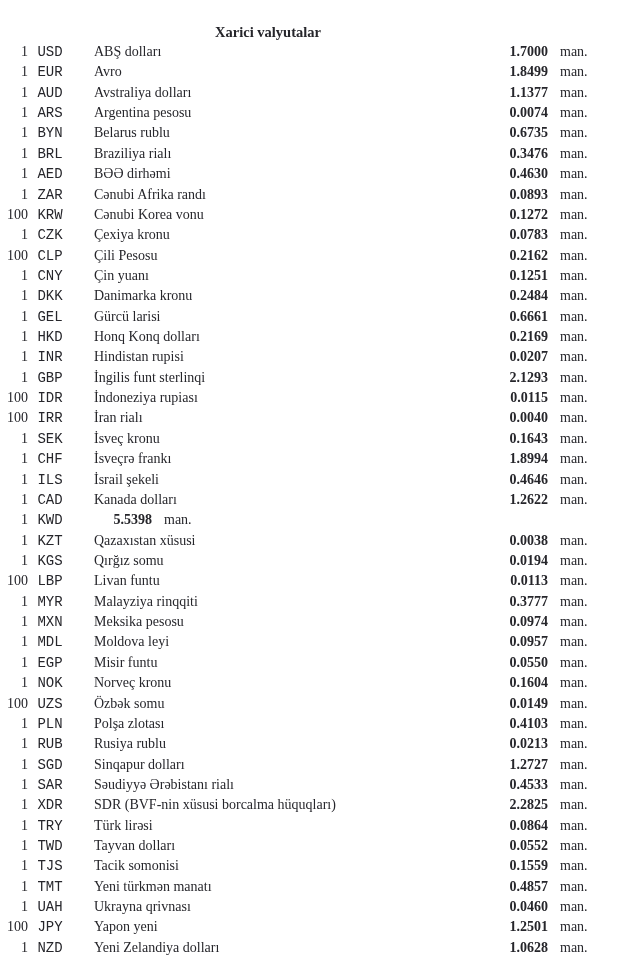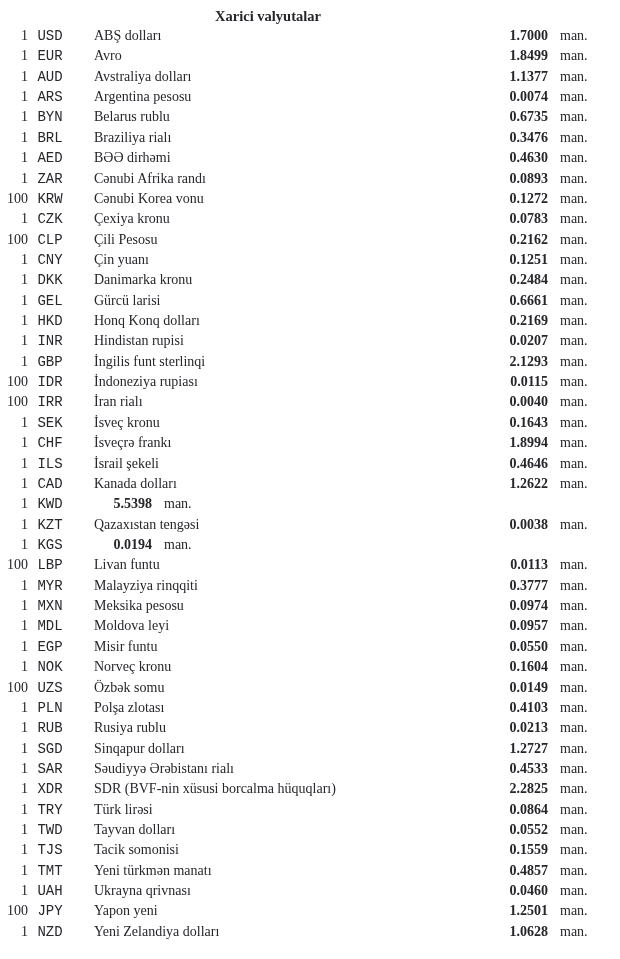--- a/index.html
+++ b/index.html
@@ -8,21 +8,21 @@
     background: #ffffff;
   }
   body {
     width: 620px; height: 959px;
     overflow: hidden;
     font-family: "Liberation Serif", "DejaVu Serif", serif;
     color: #26262b;
   }
   .page {
     width: 620px; height: 959px;
-    padding-top: 7px;
+    padding-top: 23px;
     border-radius: 14px;
   }
   .title {
     width: 536px;            
     text-align: center;
     font-weight: bold;
     font-size: 14.5px;
     line-height: 18px;
     white-space: nowrap;
   }
@@ -211,27 +211,28 @@
       </div>
       <div class="row">
         <span class="qty">1</span>
         <span class="code">KWD</span>
         <span class="rate">5.5398</span>
         <span class="unit">man.</span>
       </div>
       <div class="row">
         <span class="qty">1</span>
         <span class="code">KZT</span>
-        <span class="name">Qazaxıstan tengəsi</span>
+        <span class="name">Qazaxıstan xüsusi</span>
         <span class="rate">0.0038</span>
         <span class="unit">man.</span>
       </div>
       <div class="row">
         <span class="qty">1</span>
         <span class="code">KGS</span>
+        <span class="name">Qırğız somu</span>
         <span class="rate">0.0194</span>
         <span class="unit">man.</span>
       </div>
       <div class="row">
         <span class="qty">100</span>
         <span class="code">LBP</span>
         <span class="name">Livan funtu</span>
         <span class="rate">0.0113</span>
         <span class="unit">man.</span>
       </div>

